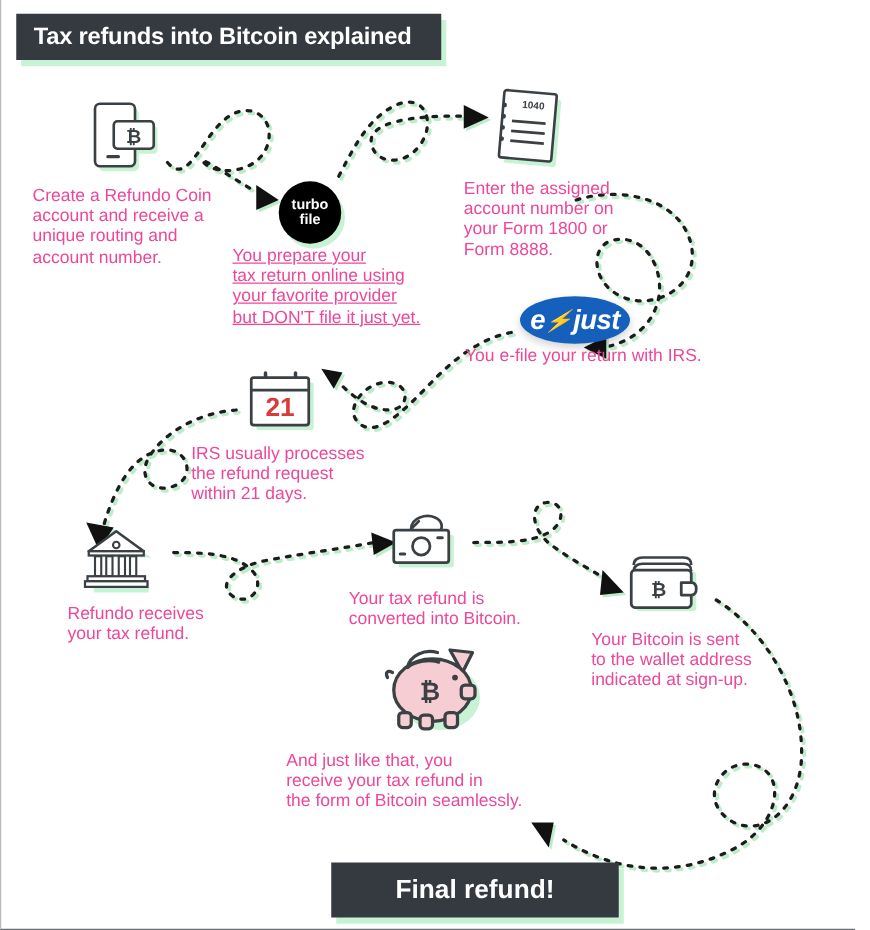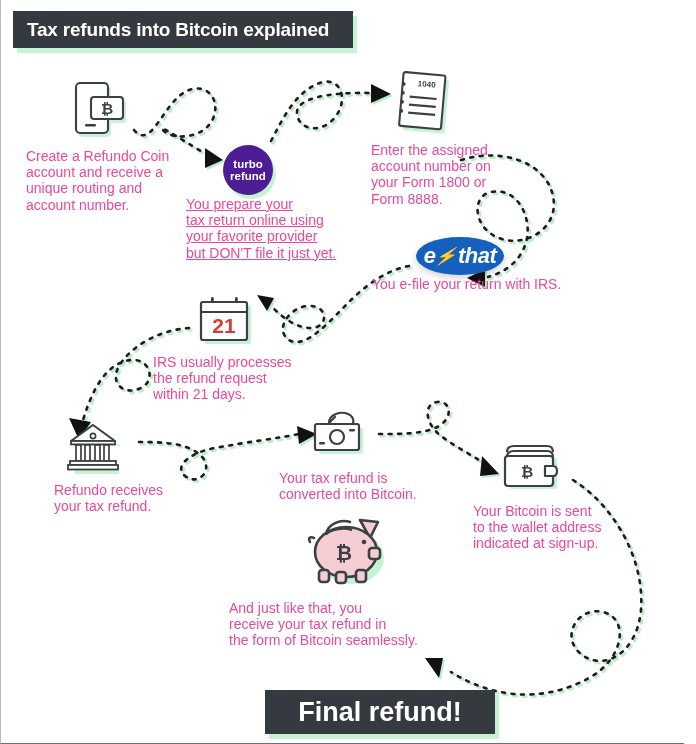--- a/index.html
+++ b/index.html
@@ -34,37 +34,37 @@
     left: 12px; top: 11px;
     width: 340px; height: 37px;
     padding-left: 14px;
     font-size: 19px;
     letter-spacing: -0.2px;
   }
   #final-banner {
     left: 264px; top: 690px;
     width: 230px; height: 44px;
     justify-content: center;
-    font-size: 27px;
+    font-size: 21px;
   }
   .caption {
     position: absolute;
     color: #ec4899;
     font-size: 14px;
     line-height: 16.2px;
     white-space: pre-line;
   }
   .icon-wrap { position: absolute; }
   .icon-wrap svg { display: block; overflow: visible; }
   .logo-turbo {
     position: absolute;
     left: 222px; top: 145px;
     width: 50px; height: 50px;
     border-radius: 50%;
-    background: #4c1d95;
+    background: #000000;
     color: #ffffff;
     font-size: 11.5px;
     font-weight: bold;
     line-height: 12.5px;
     display: flex; flex-direction: column;
     align-items: center; justify-content: center;
     box-shadow: 3px 4px 0 0 #c8f2d4;
     text-align: center;
   }
   .logo-efile {
@@ -179,21 +179,21 @@
       <text x="34" y="36" font-family="Liberation Sans, sans-serif" font-size="15" font-weight="bold" fill="#3b4044" text-anchor="middle">₿</text>
     </svg>
   </div>
   <div class="caption" style="left:25px; top:148px; width:175px;">Create a Refundo Coin
 account and receive a
 unique routing and
 account number.</div>
 
   <div class="logo-turbo">
     <span>turbo</span>
-    <span>refund</span>
+    <span>file</span>
   </div>
   <div class="caption" style="left:185px; top:196px; width:190px;text-decoration:underline;">You prepare your
 tax return online using
 your favorite provider
 but DON'T file it just yet.</div>
 
   <div class="icon-wrap" style="left:392px; top:70px;">
     <svg width="66" height="68" viewBox="0 0 66 68">
       <g transform="rotate(5 33 34)">
         <rect x="12" y="8" width="42" height="54" rx="2" fill="#c8f2d4"></rect>
@@ -211,21 +211,21 @@
   </div>
   <div class="caption" style="left:370px; top:142px; width:160px;">Enter the assigned
 account number on
 your Form 1800 or
 Form 8888.</div>
 
   <div class="logo-efile">
     <span class="ef-text">
       <span>e</span>
       <span class="bolt">⚡</span>
-      <span>that</span>
+      <span>just</span>
     </span>
   </div>
   <div class="caption" style="left:371px; top:276px; width:260px;">You e-file your return with IRS.</div>
 
   <div class="icon-wrap" style="left:196px; top:294px;">
     <svg width="60" height="54" viewBox="0 0 60 54">
       <rect x="8" y="12" width="46" height="38" rx="2" fill="#c8f2d4"></rect>
       <rect x="14" y="3" width="2.8" height="10" rx="1.4" fill="#3b4044"></rect>
       <rect x="38" y="3" width="2.8" height="10" rx="1.4" fill="#3b4044"></rect>
       <rect x="4" y="8" width="46" height="38" rx="2" fill="#fff" stroke="#3b4044" stroke-width="2.2"></rect>

